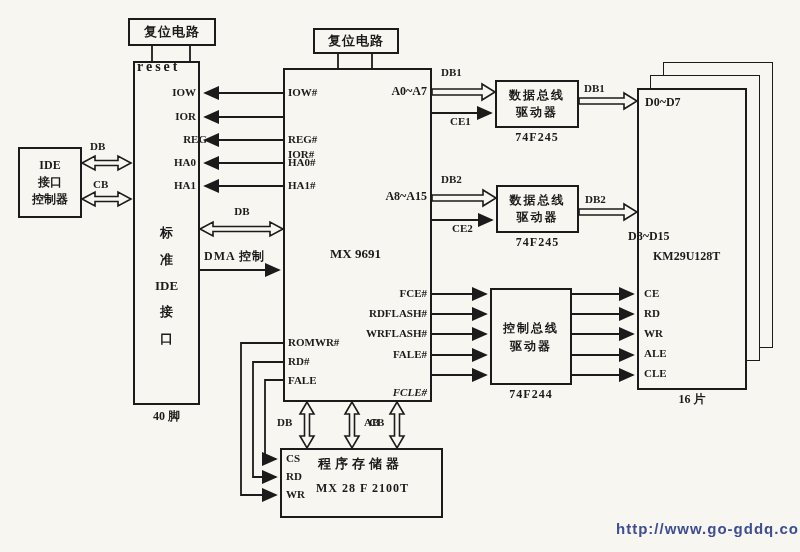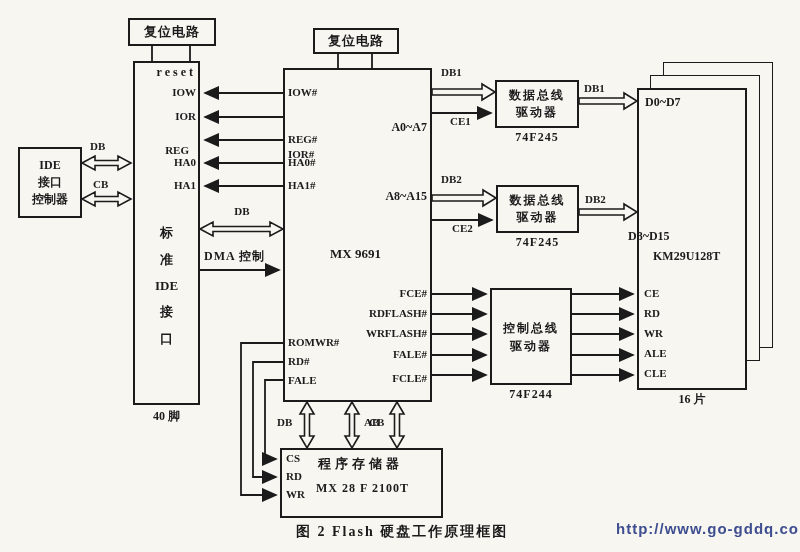--- a/index.html
+++ b/index.html
@@ -119,24 +119,24 @@
       <polygon points="432,89 482,89 482,84 495,92 482,100 482,95 432,95"></polygon>
       <polygon points="579,98 624,98 624,93 637,101 624,109 624,104 579,104"></polygon>
       <polygon points="432,195 483,195 483,190 496,198 483,206 483,201 432,201"></polygon>
       <polygon points="579,209 624,209 624,204 637,212 624,220 624,215 579,215"></polygon>
     </g>
   </svg>
 
   <span class="lbl" style="left:90px;top:140px;">DB</span>
   <span class="lbl" style="left:93px;top:178px;">CB</span>
 
-  <span class="lbl" style="left:137px;top:66px;width:59px;text-align:right;letter-spacing:3px;font-size:12px;">reset</span>
+  <span class="lbl" style="left:137px;top:60px;width:59px;text-align:left;letter-spacing:3px;font-size:14px;">reset</span>
   <span class="lbl right" style="left:137px;top:86px;width:59px;">IOW</span>
   <span class="lbl right" style="left:137px;top:110px;width:59px;">IOR</span>
-  <span class="lbl right" style="left:130px;top:133px;width:59px;margin-top:11px;">REG</span>
+  <span class="lbl right" style="left:148px;top:133px;width:59px;">REG</span>
   <span class="lbl right" style="left:137px;top:156px;width:59px;">HA0</span>
   <span class="lbl right" style="left:137px;top:179px;width:59px;">HA1</span>
   <div class="vstack" style="left:133px;top:224px;width:67px;">
     <span>标</span>
     <span>准</span>
     <span>IDE</span>
     <span>接</span>
     <span>口</span>
   </div>
   <span class="lbl" style="left:133px;top:410px;width:67px;text-align:center;font-size:12px;">40 脚</span>
@@ -145,27 +145,27 @@
   <span class="lbl cn" style="left:204px;top:250px;font-size:12px;">DMA 控制</span>
 
   <span class="lbl" style="left:288px;top:86px;">IOW#</span>
   <span class="lbl" style="left:288px;top:110px;margin-top:38px;">IOR#</span>
   <span class="lbl" style="left:288px;top:133px;">REG#</span>
   <span class="lbl" style="left:288px;top:156px;">HA0#</span>
   <span class="lbl" style="left:288px;top:179px;">HA1#</span>
   <span class="lbl" style="left:288px;top:336px;">ROMWR#</span>
   <span class="lbl" style="left:288px;top:355px;">RD#</span>
   <span class="lbl" style="left:288px;top:374px;">FALE</span>
-  <span class="lbl right" style="left:337px;top:85px;width:90px;font-size:12px;margin-top:36px;">A0~A7</span>
+  <span class="lbl right" style="left:337px;top:85px;width:90px;font-size:12px;">A0~A7</span>
   <span class="lbl right" style="left:337px;top:190px;width:90px;font-size:12px;">A8~A15</span>
   <span class="lbl right" style="left:337px;top:287px;width:90px;">FCE#</span>
   <span class="lbl right" style="left:337px;top:307px;width:90px;">RDFLASH#</span>
   <span class="lbl right" style="left:337px;top:327px;width:90px;">WRFLASH#</span>
   <span class="lbl right" style="left:337px;top:348px;width:90px;">FALE#</span>
-  <span class="lbl right" style="left:337px;top:372px;width:90px;">FCLE#</span>
+  <span class="lbl right" style="left:337px;top:386px;width:90px;font-style:italic;">FCLE#</span>
   <span class="lbl" style="left:330px;top:247px;font-size:13px;">MX 9691</span>
 
   <span class="lbl" style="left:441px;top:66px;">DB1</span>
   <span class="lbl" style="left:450px;top:115px;">CE1</span>
   <span class="lbl" style="left:584px;top:82px;">DB1</span>
   <span class="lbl" style="left:441px;top:173px;">DB2</span>
   <span class="lbl" style="left:452px;top:222px;text-align:center;">CE2</span>
   <span class="lbl" style="left:585px;top:193px;">DB2</span>
 
   <span class="lbl" style="left:495px;top:131px;width:84px;text-align:center;font-size:12px;letter-spacing:1px;">74F245</span>
@@ -185,16 +185,15 @@
   <span class="lbl" style="left:277px;top:416px;">DB</span>
   <span class="lbl" style="left:324px;top:416px;margin-left:40px;">AB</span>
   <span class="lbl" style="left:369px;top:416px;">CB</span>
 
   <span class="lbl" style="left:286px;top:452px;">CS</span>
   <span class="lbl" style="left:286px;top:470px;">RD</span>
   <span class="lbl" style="left:286px;top:488px;">WR</span>
   <span class="lbl cn" style="left:318px;top:457px;letter-spacing:4px;">程序存储器</span>
   <span class="lbl" style="left:316px;top:482px;font-size:12px;letter-spacing:1px;">MX 28 F 2100T</span>
 
-  <span class="lbl caption" style="left:296px;top:525px;">图 2  Flash 硬盘工作原理框图</span>
   <span class="lbl url" style="left:616px;top:522px;">http://www.go-gddq.com</span>
 
 </div>
 
 </body></html>

